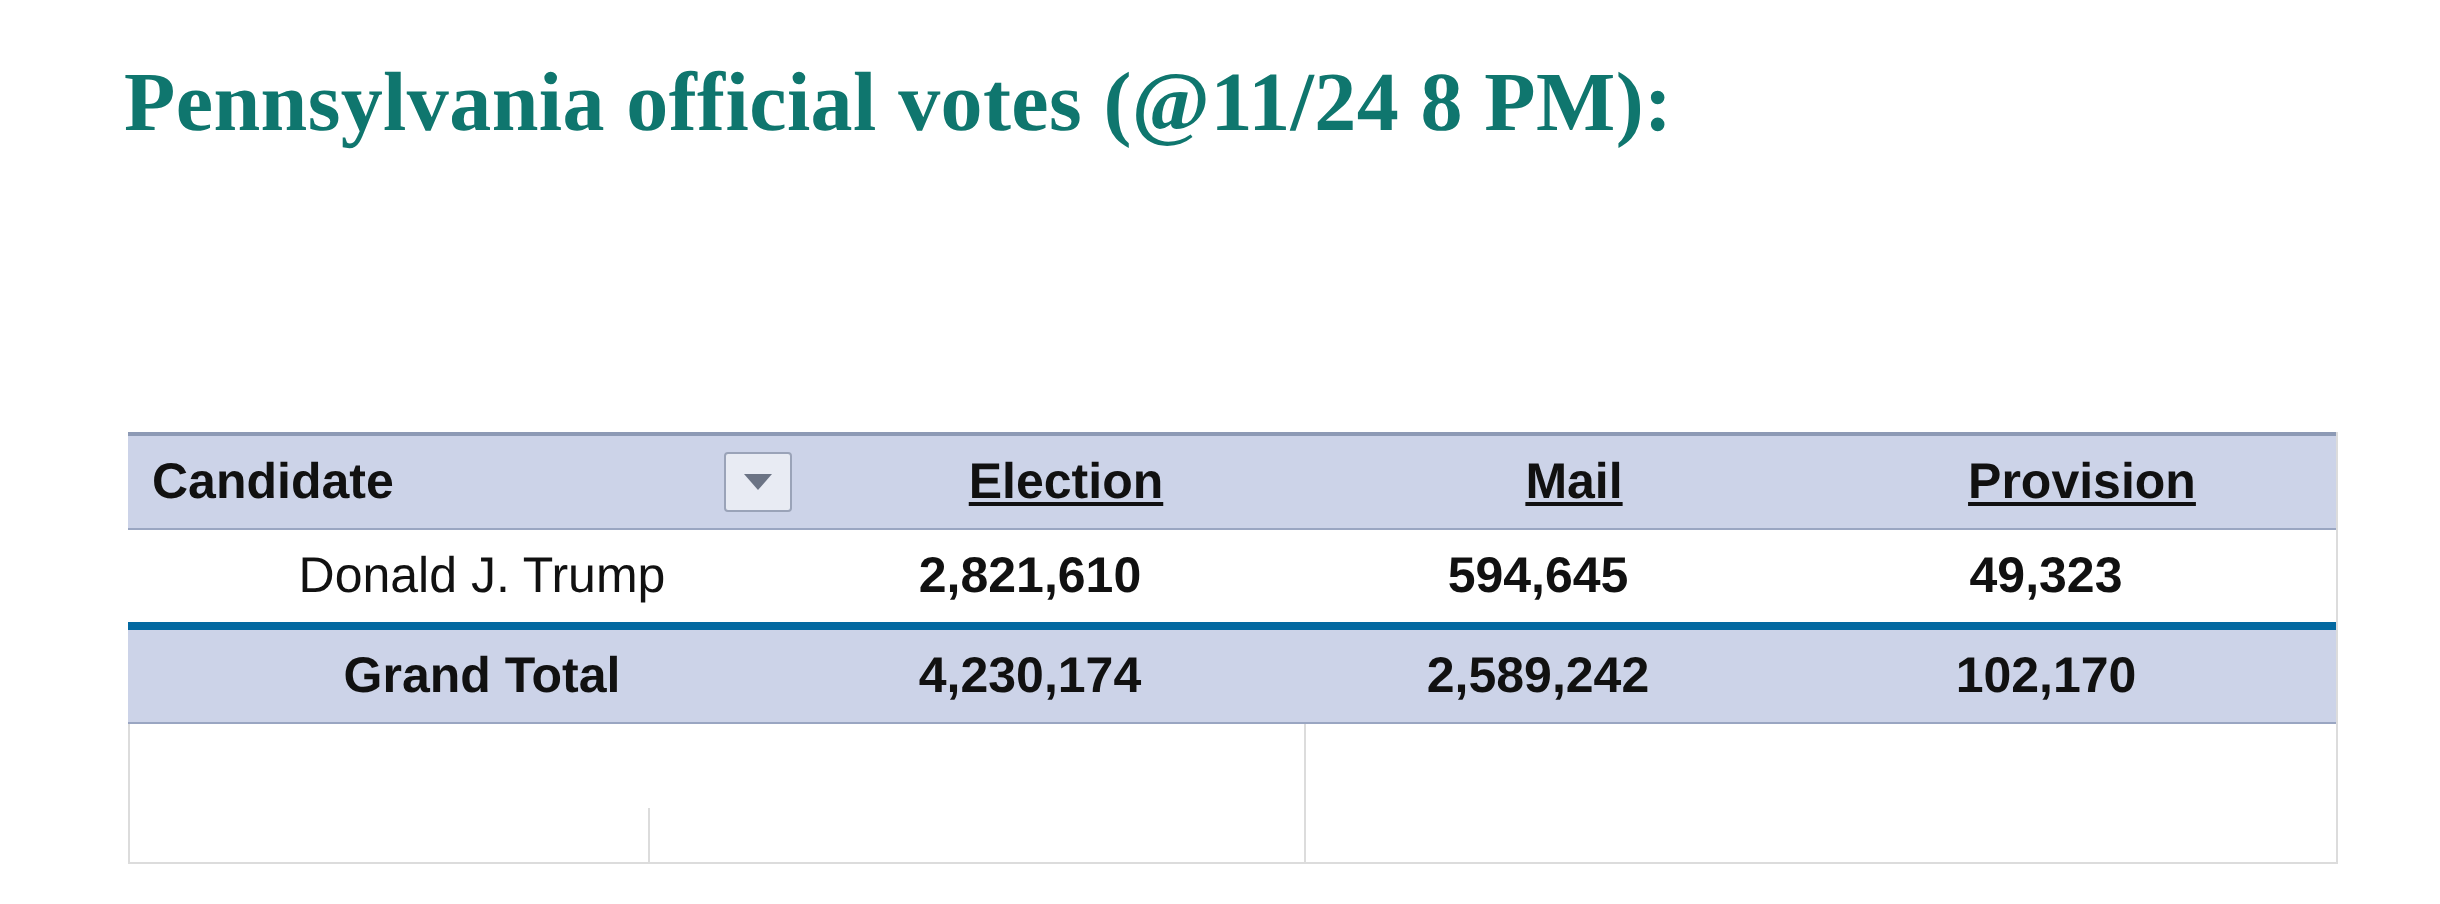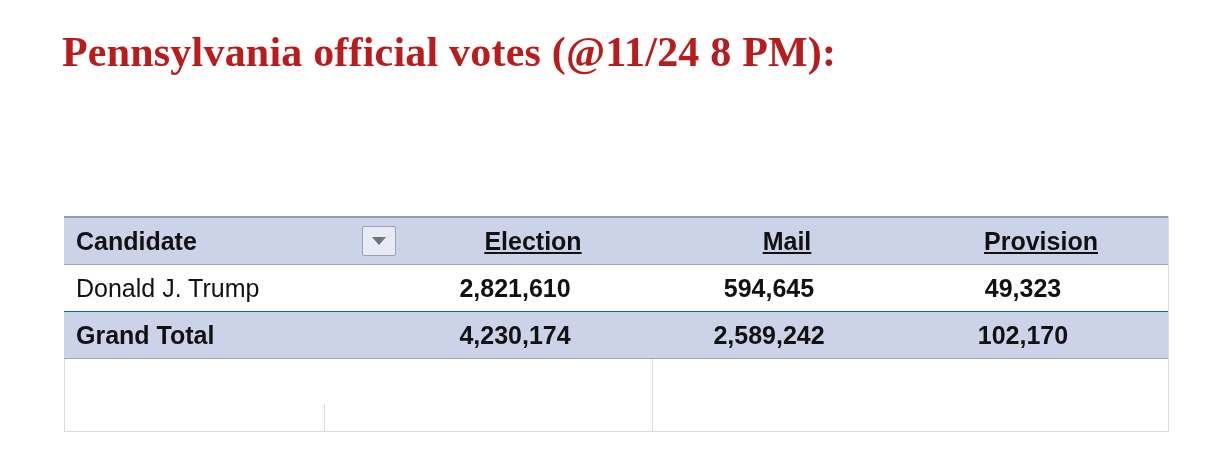--- a/index.html
+++ b/index.html
@@ -21,21 +21,21 @@
     box-sizing: border-box;
   }
   .headline {
     position: absolute;
     left: 62px;
     top: 28px;
     font-family: "Liberation Serif", serif;
     font-weight: bold;
     font-size: 42px;
     letter-spacing: 0.2px;
-    color: #b91c1c;
+    color: #0f766e;
     white-space: nowrap;
   }
   .table-wrap {
     position: absolute;
     left: 64px;
     top: 216px;
     width: 1104px;
   }
   table.pivot {
     border-collapse: collapse;
@@ -86,33 +86,33 @@
   .filter-btn svg { display: block; }
   .hdr-num {
     text-align: center;
     margin-top: 24px;
   }
   .body-row td {
     background: #ffffff;
   }
   .body-row.first td { border-top: none; }
   .cell-name {
-    text-align: left;
+    text-align: center;
     padding-left: 12px !important;
     white-space: nowrap;
   }
   .cell-num {
     text-align: center;
     padding-right: 36px !important;
     font-weight: bold;
   }
   .total-row td {
     background: #ccd3e8;
     font-weight: bold;
-    border-top: 1px solid #0369a1;
+    border-top: 4px solid #0369a1;
     border-bottom: 1px solid #9aa6c2;
   }
   .total-row .cell-name { padding-left: 12px !important; }
 
   
   .grid-line {
     position: absolute;
     background: #dcdcdc;
   }
   .vline { width: 1px; }

